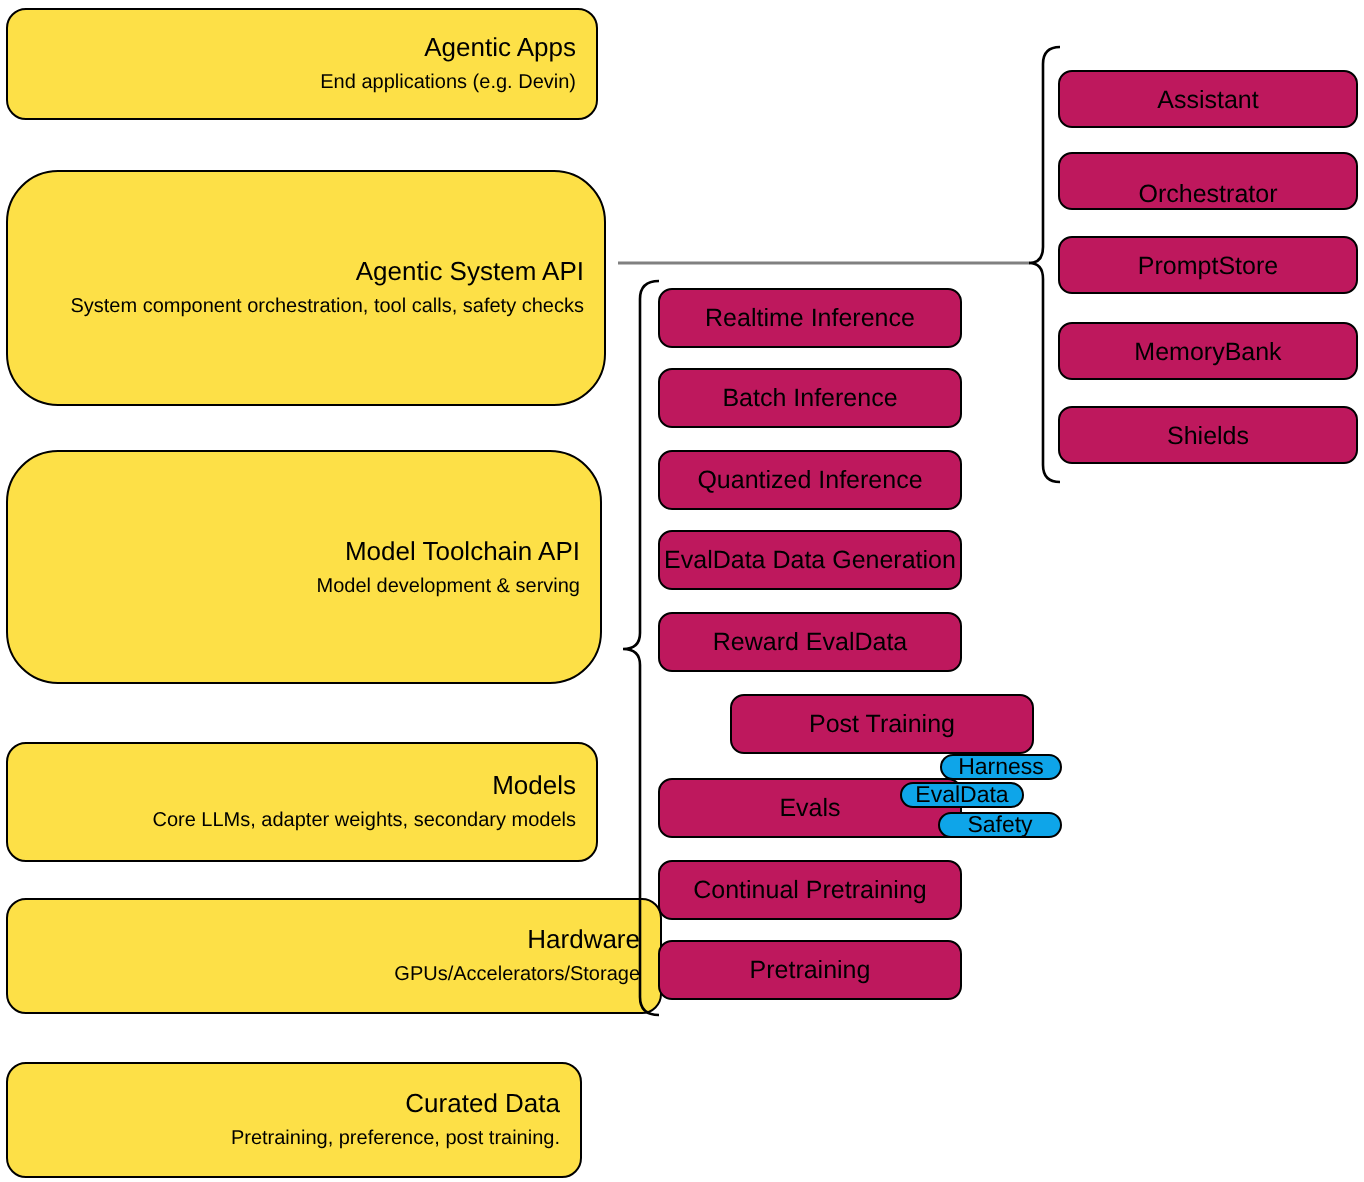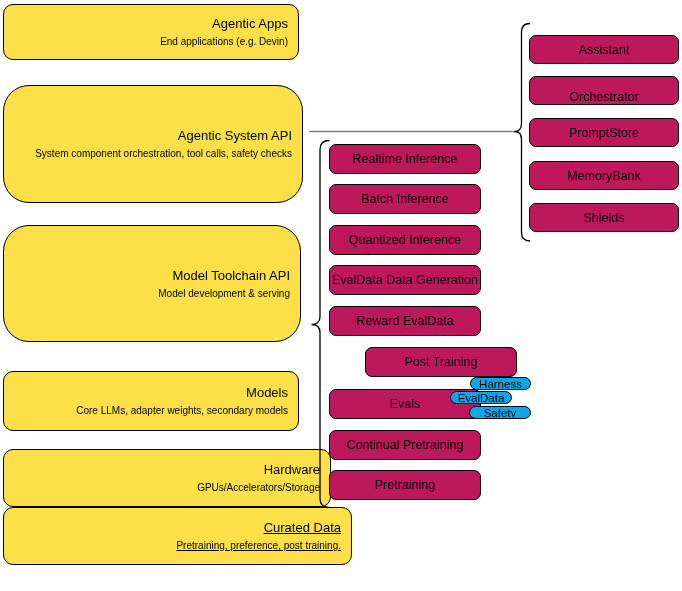--- a/index.html
+++ b/index.html
@@ -106,21 +106,21 @@
   <div class="layer r10" style="top:371px; width:296px; height:60px;">
     <div class="title">Models</div>
     <div class="subtitle">Core LLMs, adapter weights, secondary models</div>
   </div>
 
   <div class="layer r10" style="top:449px; width:328px; height:58px;">
     <div class="title">Hardware</div>
     <div class="subtitle">GPUs/Accelerators/Storage</div>
   </div>
 
-  <div class="layer r10" style="top:507px; width:349px; height:58px;text-decoration:underline;">
+  <div class="layer r10" style="top:531px; width:288px; height:58px;">
     <div class="title">Curated Data</div>
     <div class="subtitle">Pretraining, preference, post training.</div>
   </div>
 
   <svg class="overlay" viewBox="0 0 682 591" xmlns="http://www.w3.org/2000/svg">
 
     <line x1="309" y1="131.5" x2="515" y2="131.5" stroke="#808080" stroke-width="1.5"></line>
 
     <path fill="none" stroke="#000000" stroke-width="1.3" d="M530,23.5 Q521.5,23.5 521.5,32 L521.5,123.5 Q521.5,131.5 514.5,131.5 Q521.5,131.5 521.5,139.5 L521.5,232.5 Q521.5,241 530,241"></path>
 

